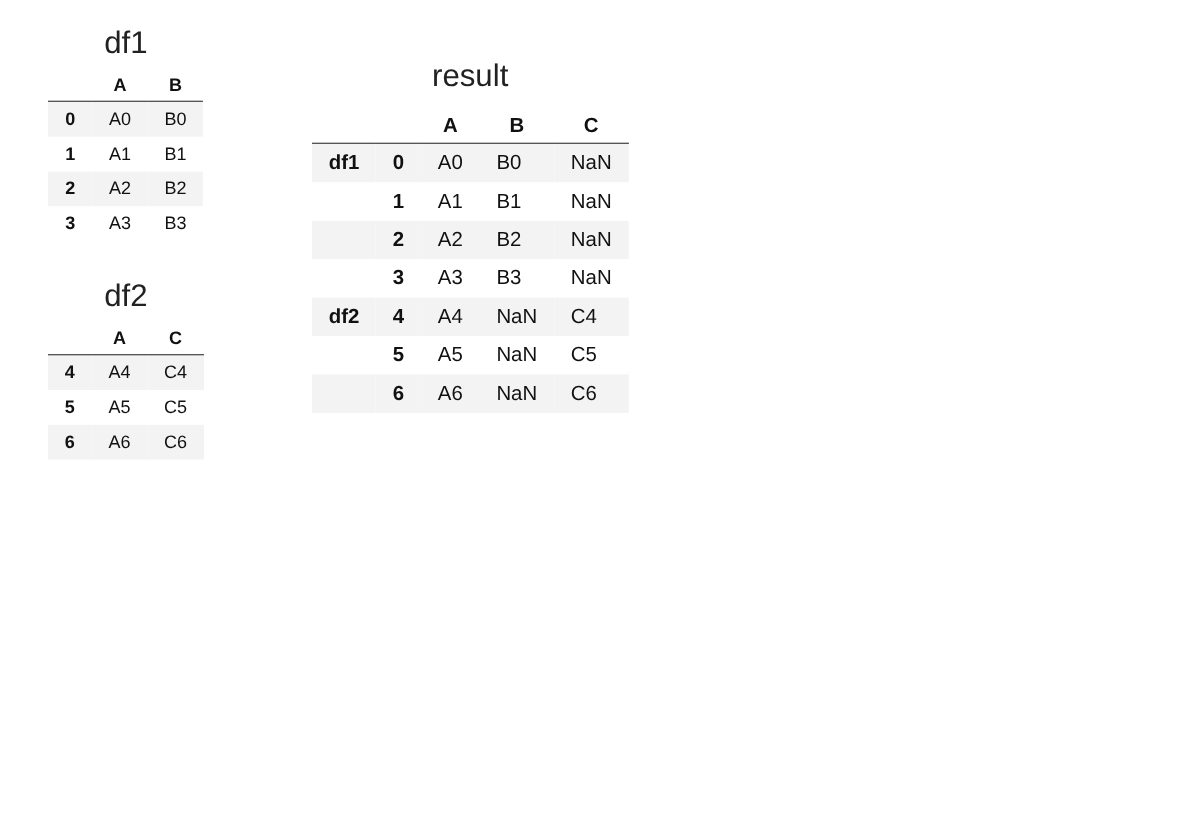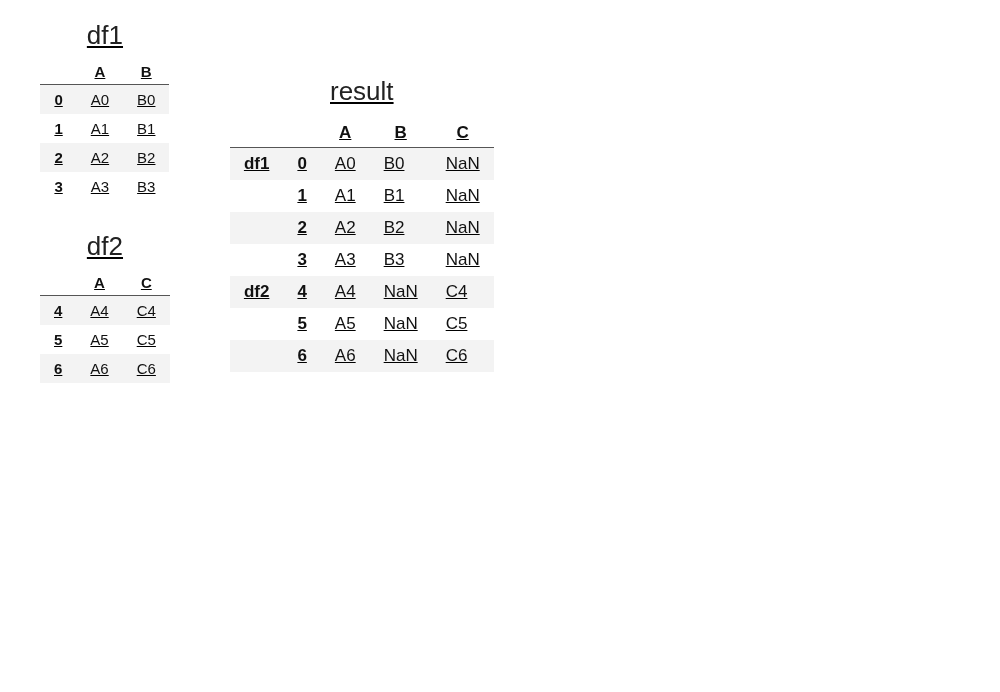--- a/index.html
+++ b/index.html
@@ -8,35 +8,34 @@
     body {
       margin: 0;
       padding: 20px 40px;
       font-family: -apple-system, BlinkMacSystemFont, "Segoe UI", Helvetica, Arial, sans-serif;
       background: #ffffff;
       width: 1000px;
       height: 692px;
     }
     .container {
       display: flex;
-      gap: 60px;
-      align-items: center;
-      text-decoration: underline;
+      gap: 90px;
+      align-items: flex-start;
     }
     .left-col {
       display: flex;
       flex-direction: column;
       gap: 30px;
       align-items: center;
     }
     .right-col {
       display: flex;
       flex-direction: column;
       align-items: center;
-      margin-top: 44px;
+      margin-top: 28px;
     }
     .title {
       font-size: 26px;
       font-weight: 400;
       color: #222;
       text-align: center;
       margin-bottom: 8px;
     }
     .df-block {
       display: flex;

